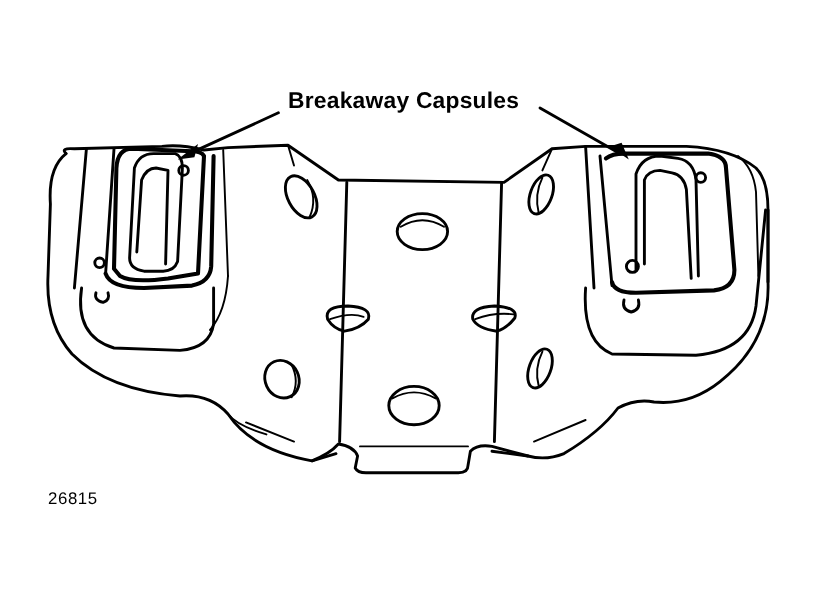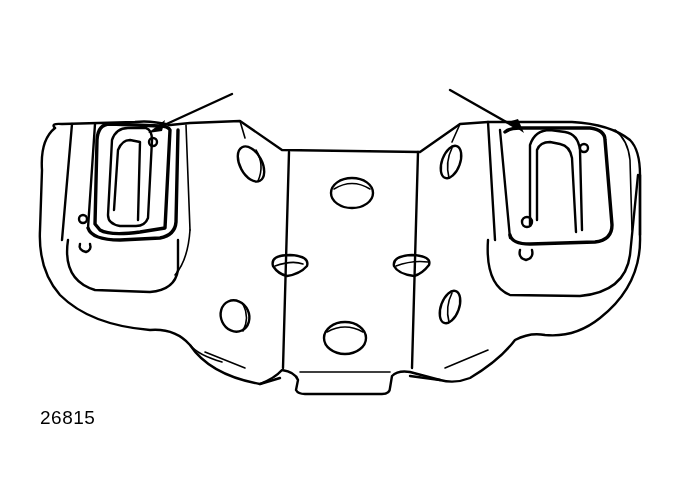--- a/index.html
+++ b/index.html
@@ -27,21 +27,21 @@
       font-size: 19px;
       font-weight: bold;
       color: #000;
       letter-spacing: 0.2px;
       white-space: nowrap;
     }
     .figure-number {
       position: absolute;
       left: 40px;
       top: 407px;
-      font-size: 19px;
+      font-size: 14px;
       color: #000;
       letter-spacing: 0.5px;
     }
     svg .ln { fill: none; stroke: #000; stroke-linecap: round; stroke-linejoin: round; }
     svg .w1 { stroke-width: 1.6; }
     svg .w2 { stroke-width: 2.4; }
     svg .w3 { stroke-width: 3.4; }
   </style>
 </head>
 <body>
@@ -126,14 +126,15 @@
     </g>
 
     <g>
       <line class="ln w2" x1="232" y1="94" x2="160" y2="127"></line>
       <path d="M148,133 L165,120 L162,131 Z" fill="#000"></path>
       <line class="ln w2" x1="450" y1="90" x2="515" y2="127"></line>
       <path d="M524,133 L508,122 L518,119 Z" fill="#000"></path>
     </g>
   </svg>
 
+  <div class="label-callout">Breakaway Capsules</div>
   <div class="figure-number">26815</div>
 </div>
 
 </body></html>

